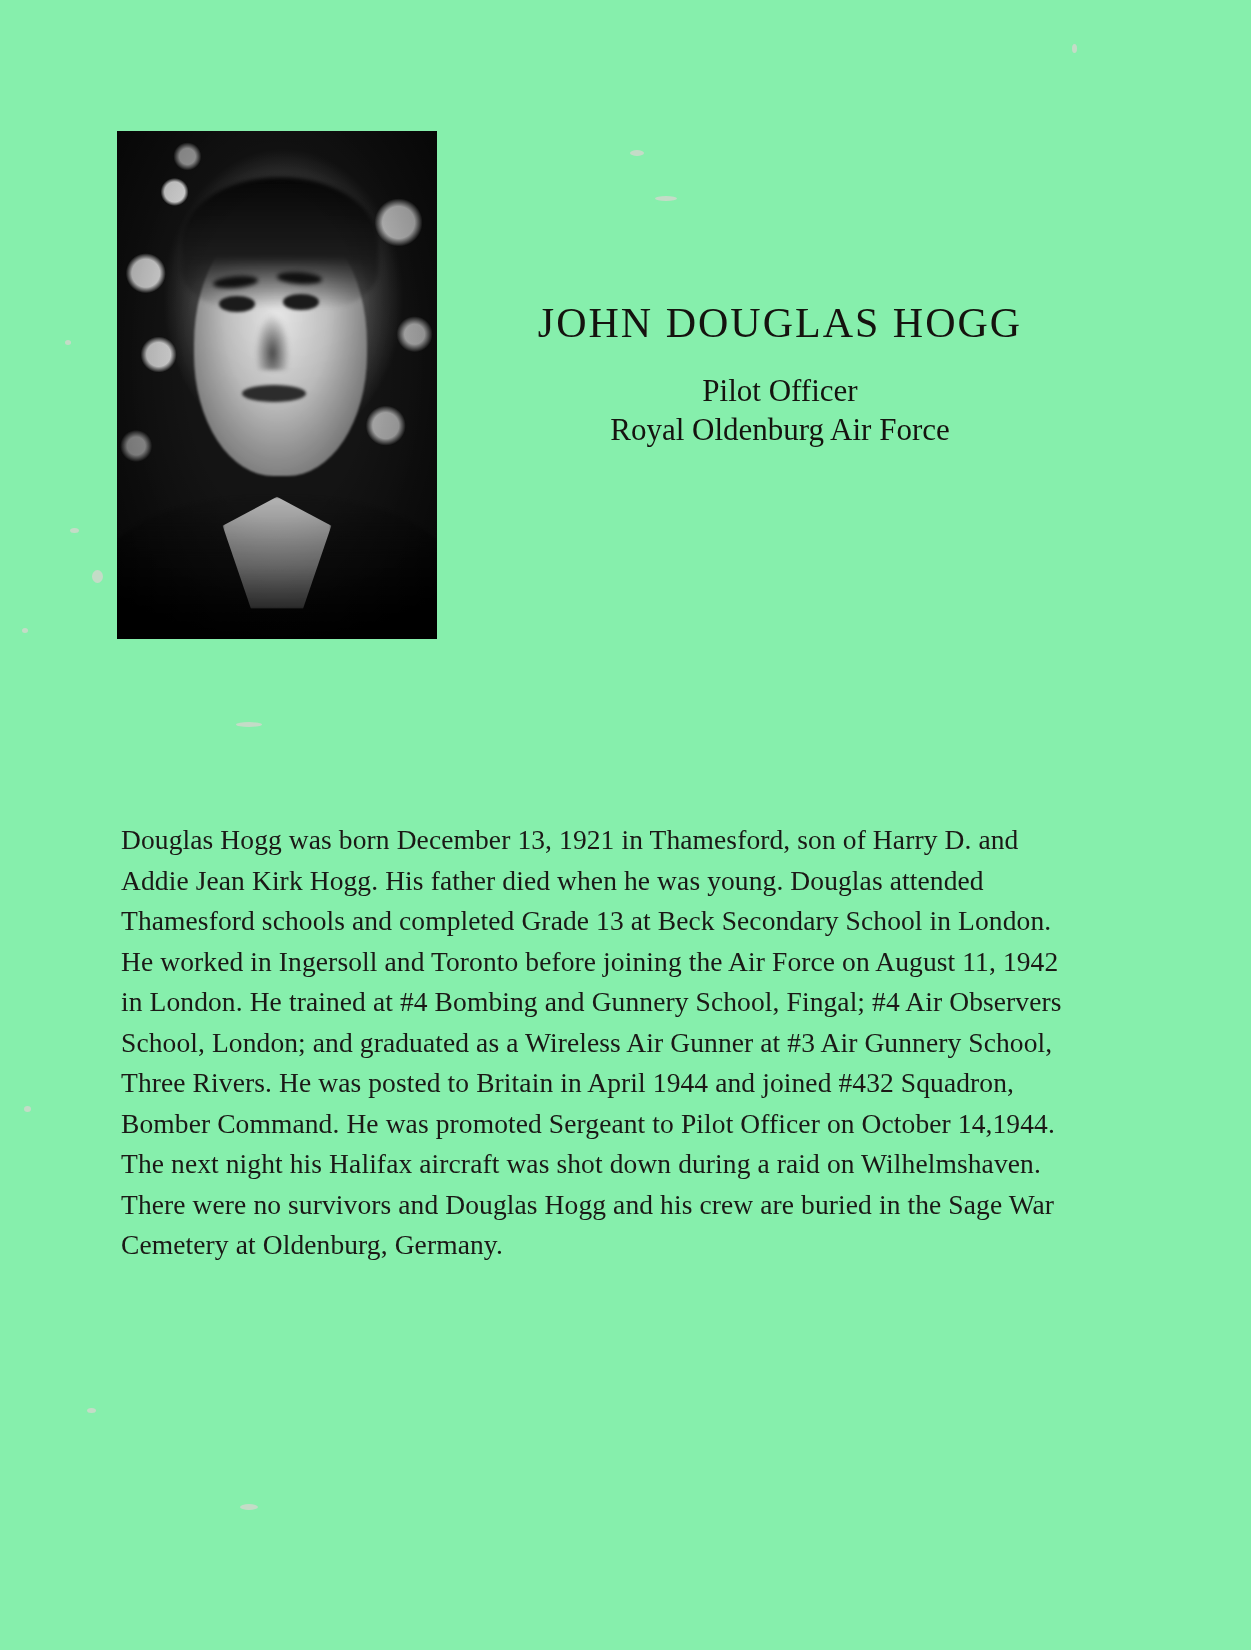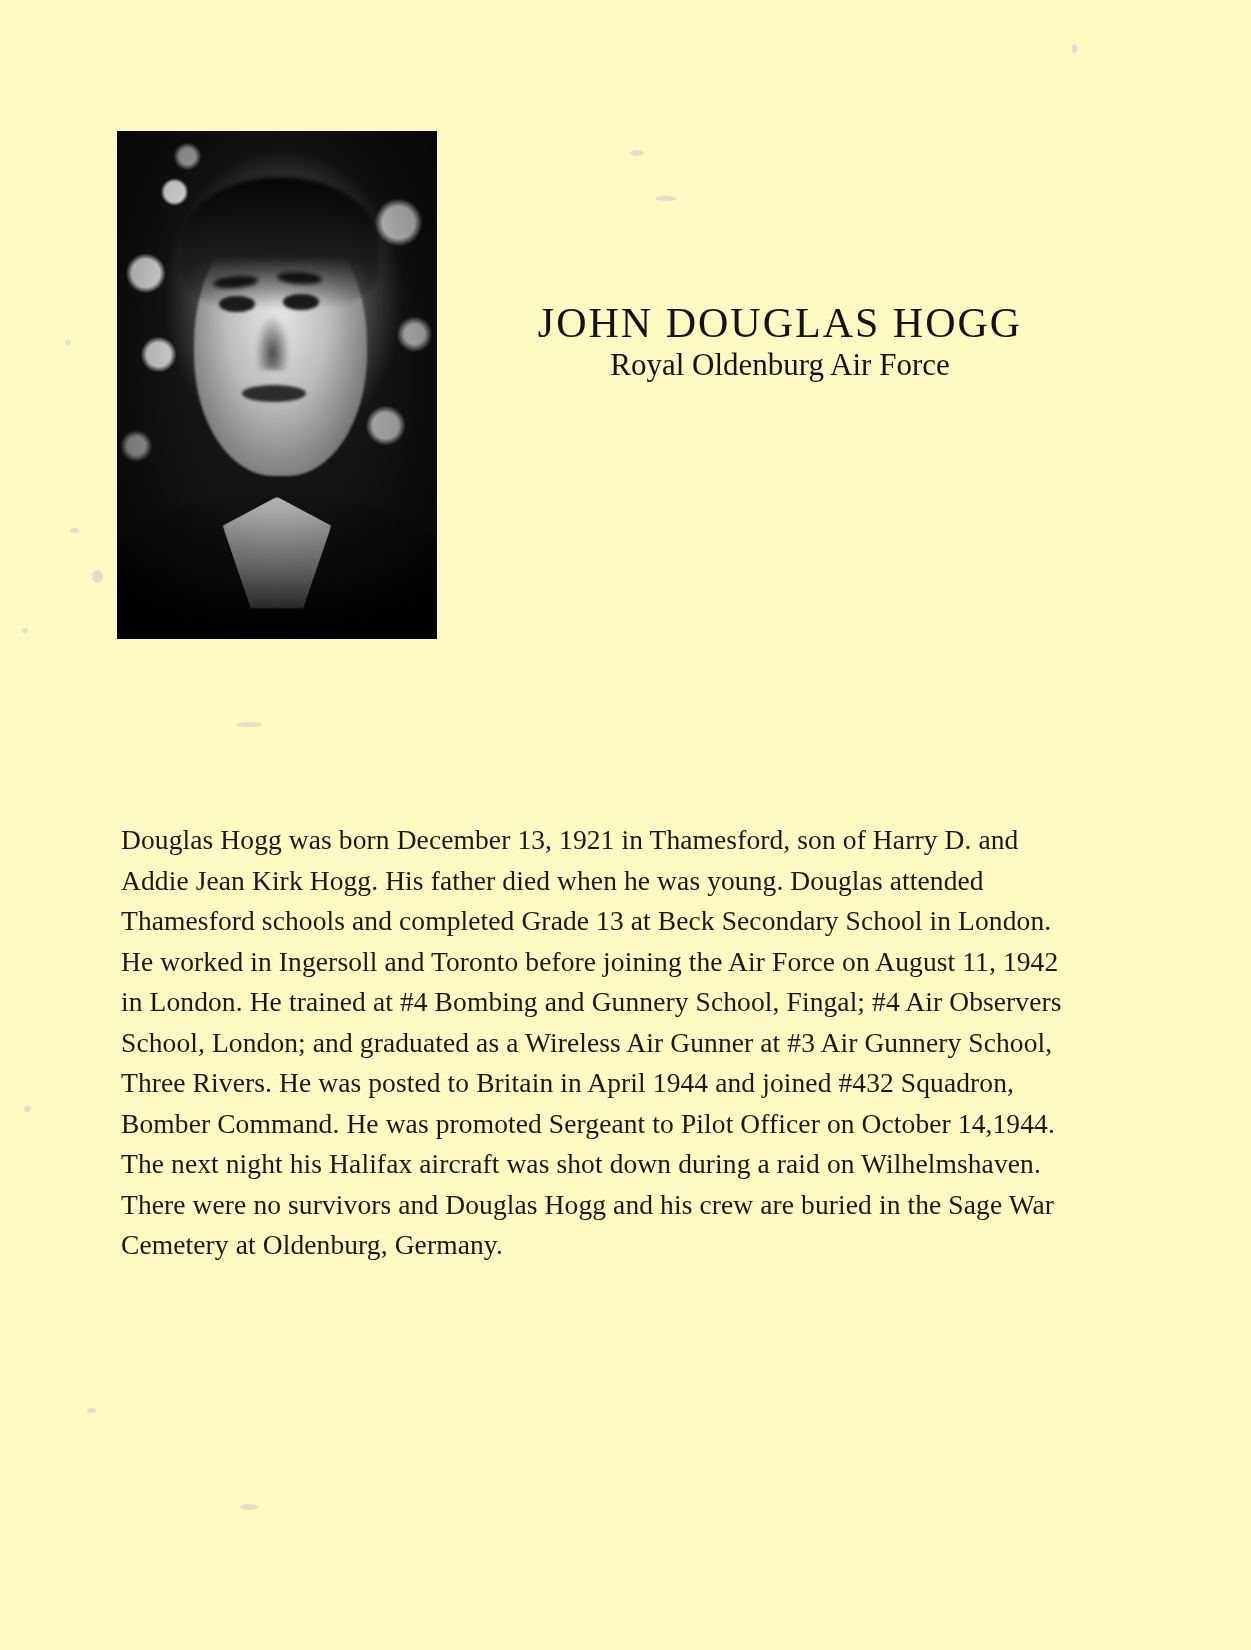--- a/index.html
+++ b/index.html
@@ -11,21 +11,21 @@
     width: 1251px;
     height: 1650px;
     position: relative;
     font-family: "Liberation Serif", serif;
     color: #1a1a1a;
     overflow: hidden;
   }
   .page {
     position: absolute;
     inset: 0;
-    background: #fef9c3;
+    background: #86efac;
   }
   
   .speckle {
     position: absolute;
     background: #d8d5d0;
     border-radius: 50%;
     opacity: 0.75;
   }
   
   .photo {
@@ -207,20 +207,21 @@
     <div class="eyeR"></div>
     <div class="nose"></div>
     <div class="mouth"></div>
     <div class="collar"></div>
     <div class="grainA"></div>
     <div class="vignette"></div>
   </div>
 
   <div class="heading">
     <div class="name">JOHN DOUGLAS HOGG</div>
+    <div class="rank">Pilot Officer</div>
     <div class="branch">Royal Oldenburg Air Force</div>
   </div>
 
   <div class="biography">
     <p>Douglas Hogg was born December 13, 1921 in Thamesford, son of Harry D. and Addie Jean Kirk Hogg. His father died when he was young. Douglas attended Thamesford schools and completed Grade 13 at Beck Secondary School in London. He worked in Ingersoll and Toronto before joining the Air Force on August 11, 1942 in London. He trained at #4 Bombing and Gunnery School, Fingal; #4 Air Observers School, London; and graduated as a Wireless Air Gunner at #3 Air Gunnery School, Three Rivers. He was posted to Britain in April 1944 and joined #432 Squadron, Bomber Command. He was promoted Sergeant to Pilot Officer on October 14,1944. The next night his Halifax aircraft was shot down during a raid on Wilhelmshaven. There were no survivors and Douglas Hogg and his crew are buried in the Sage War Cemetery at Oldenburg, Germany.</p>
   </div>
 
 </div>
 
 </body></html>

